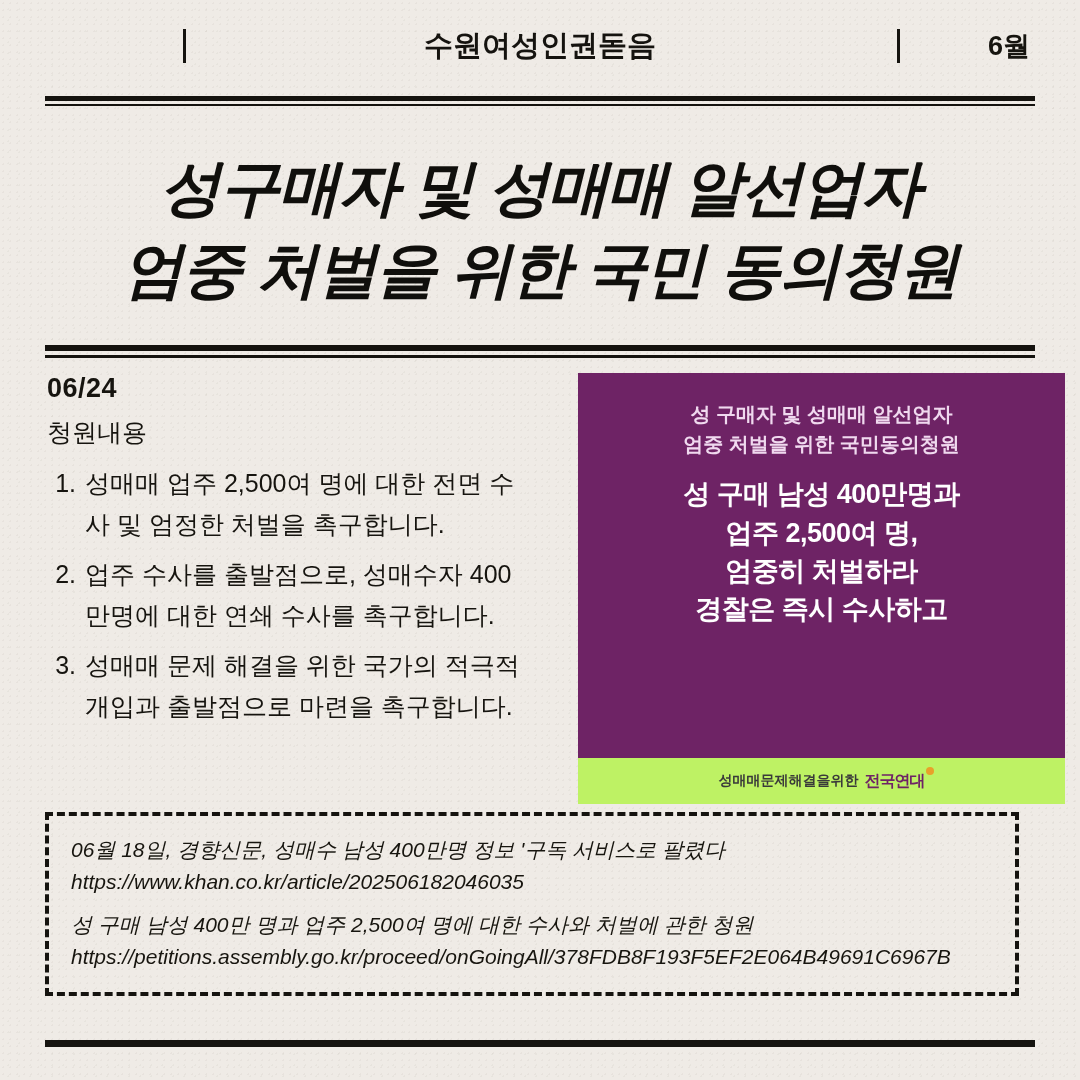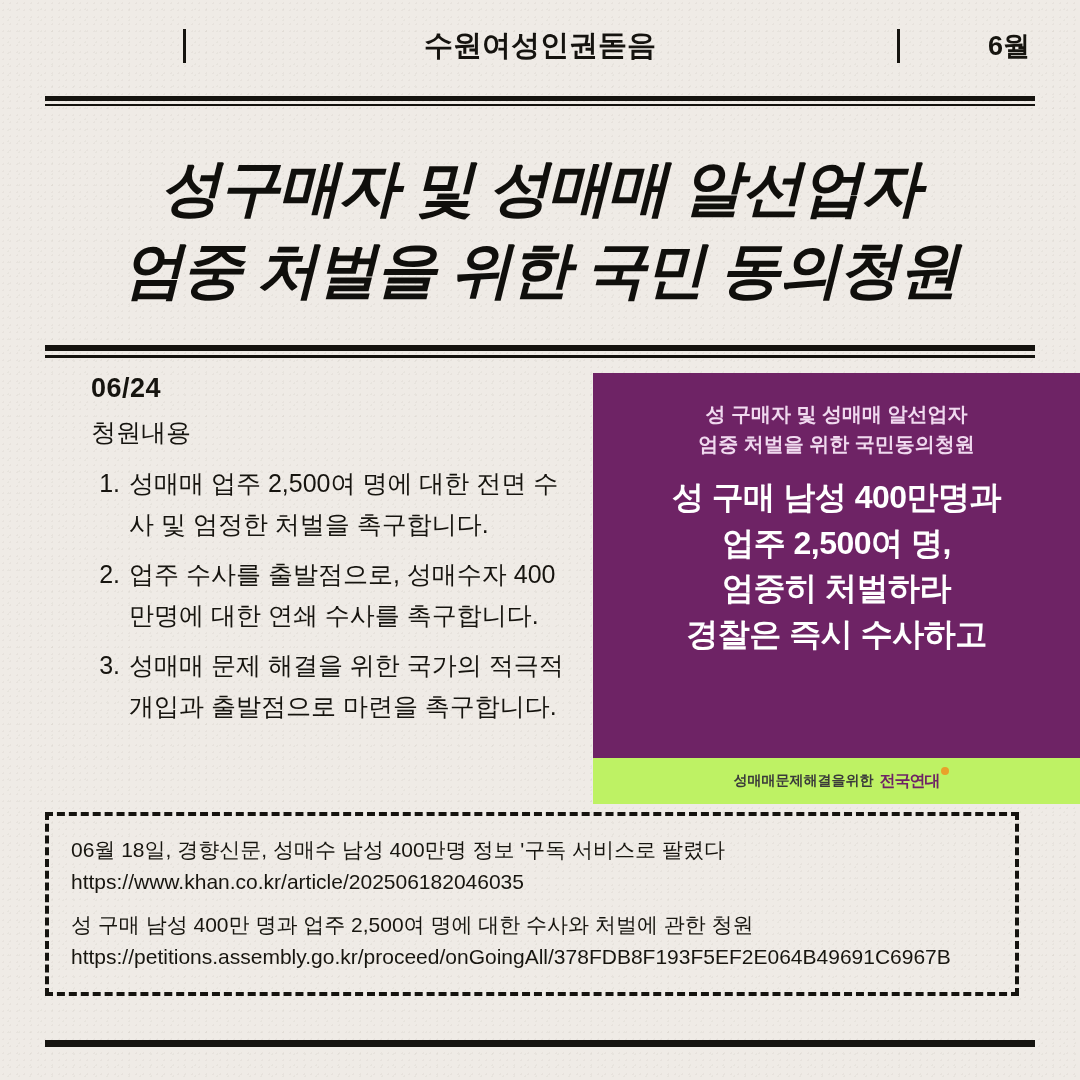--- a/index.html
+++ b/index.html
@@ -108,23 +108,22 @@
     position: absolute;
     left: 0; right: 0;
     background: #15130f;
   }
   .rule-double2::before { top: 0; height: 6px; }
   .rule-double2::after  { bottom: -3px; height: 3px; }
 
   
   .body-area {
     display: flex;
-    gap: 7px;
+    gap: 36px;
     padding-top: 18px;
-    margin-left: 44px;
   }
   .col-left {
     width: 487px;
     flex: none;
   }
   .date-label {
     font-size: 27px;
     font-weight: 600;
     margin: 0 0 12px 2px;
     letter-spacing: 0.5px;
@@ -161,21 +160,21 @@
   }
   .poster-top1, .poster-top2 {
     color: #f0d9ef;
     font-size: 20px;
     font-weight: 600;
     line-height: 1.5;
   }
   .poster-main {
     margin-top: 16px;
     color: #ffffff;
-    font-size: 32px;
+    font-size: 27px;
     font-weight: 800;
     line-height: 1.42;
     letter-spacing: -0.5px;
   }
   .poster-footer {
     width: 487px;
     height: 46px;
     background: #bef264;
     display: flex;
     align-items: center;
@@ -208,20 +207,21 @@
   
   .sources {
     position: absolute;
     left: 45px;
     right: 61px;
     top: 812px;
     border: 4px dashed #15130f;
     box-sizing: border-box;
     padding: 18px 22px 16px;
     background: transparent;
+    font-style: italic;
   }
   .src-block { margin-bottom: 12px; }
   .src-block:last-child { margin-bottom: 4px; }
   .src-line {
     font-size: 21px;
     line-height: 1.5;
     color: #17150f;
     word-break: break-all;
   }
 

